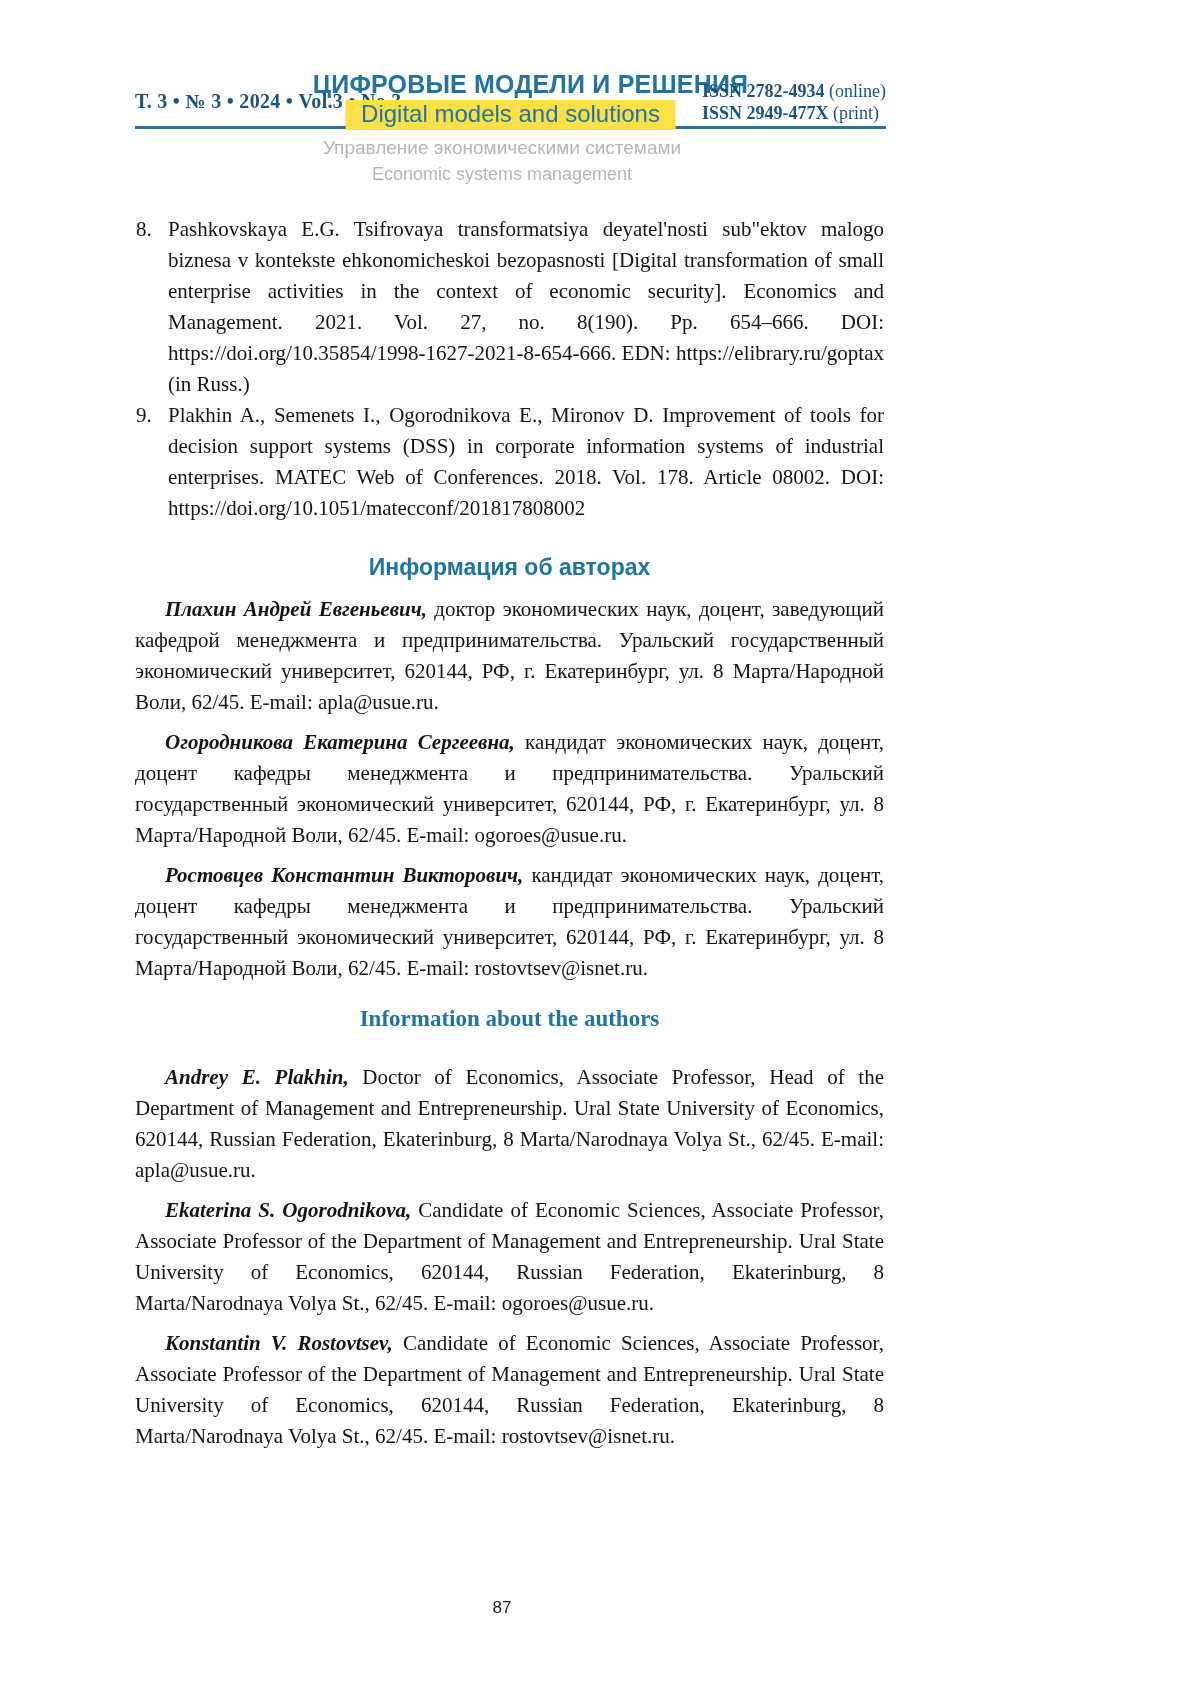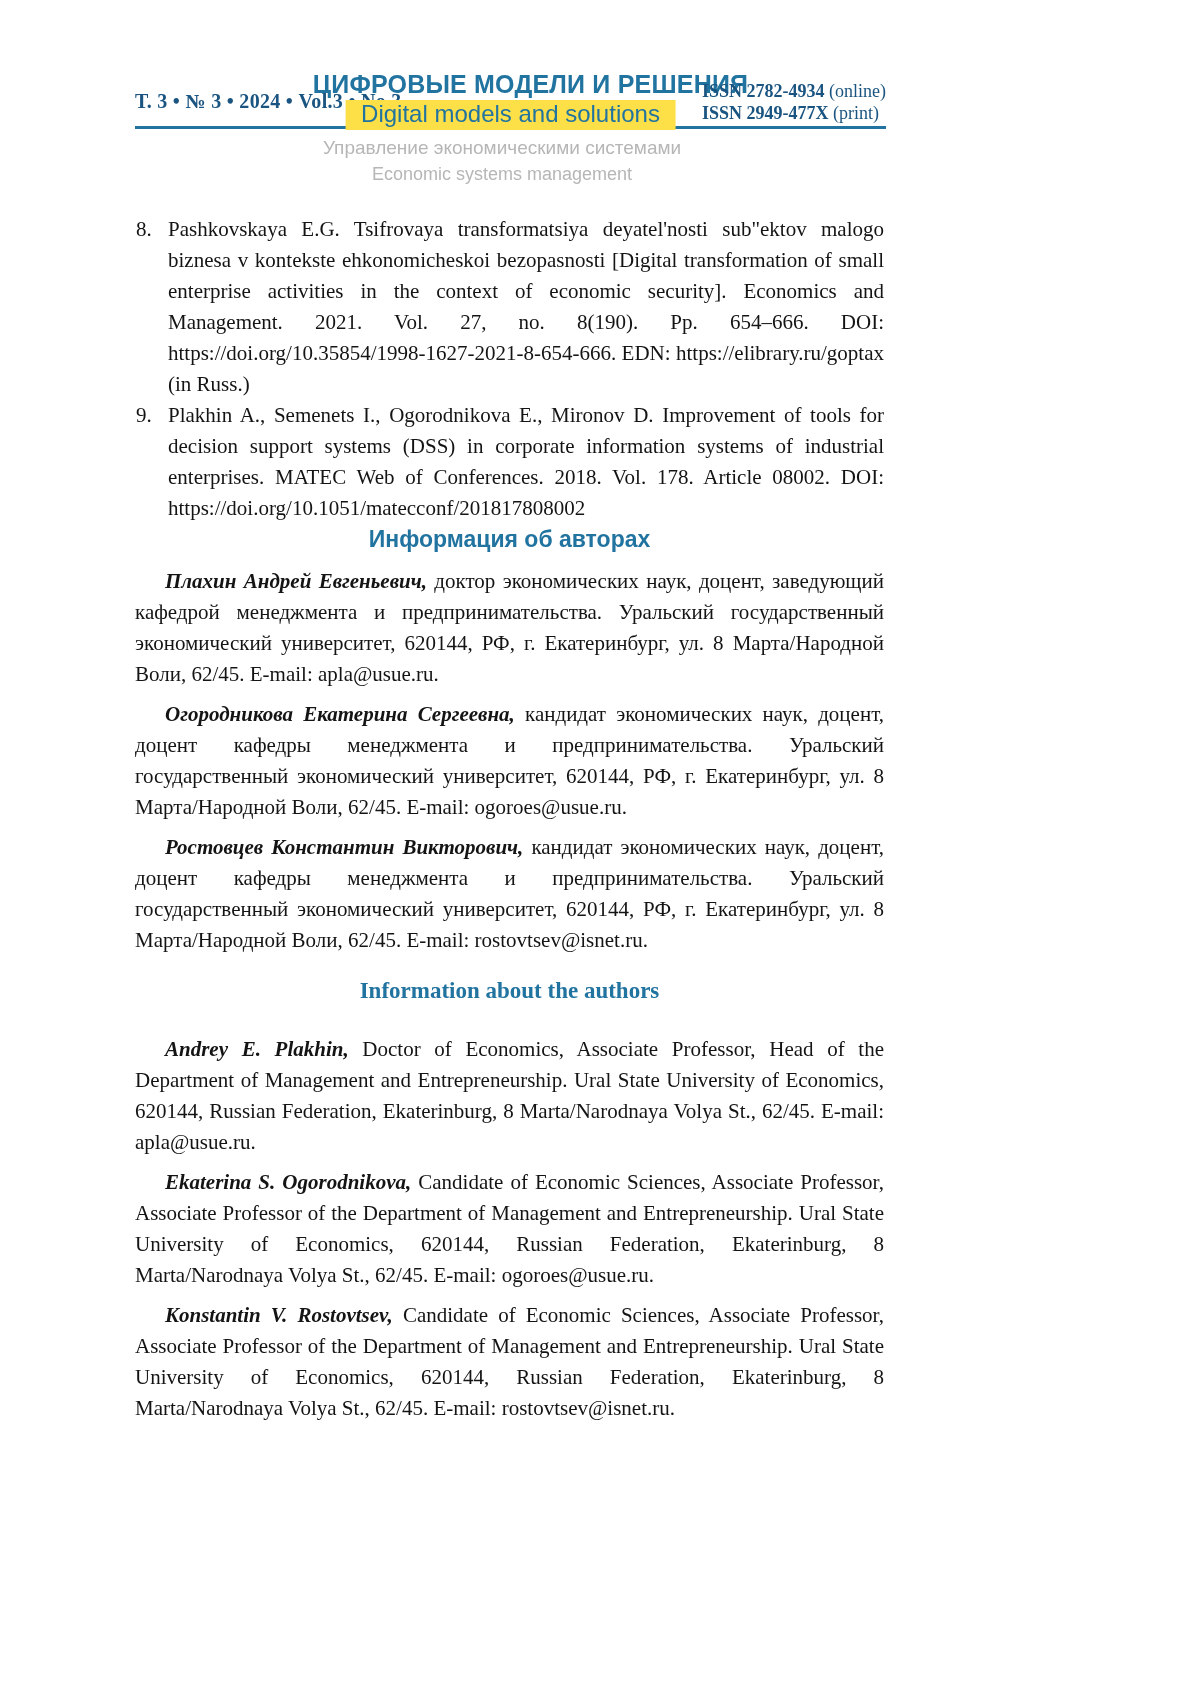--- a/index.html
+++ b/index.html
@@ -113,21 +113,21 @@
   .heading {
     margin: 0;
     padding: 0;
     text-align: center;
     font-family: "Liberation Sans", "DejaVu Sans", sans-serif;
     font-weight: bold;
     font-size: 23px;
     color: #2173a0;
     line-height: 30px;
   }
-  .heading.ru-heading { margin-bottom: 12px; }
+  .heading.ru-heading { margin-top: 28px; margin-bottom: 12px; }
   .heading.en-heading { margin-top: 20px; margin-bottom: 28px; font-family: Liberation Serif, serif; }
   .author-para {
     margin: 0 0 9px 0;
     text-indent: 30px;
   }
   .author-para:last-child { margin-bottom: 4px; }
   .author-name {
     font-weight: bold;
     font-style: italic;
   }
@@ -183,14 +183,15 @@
     <p class="author-para"><span class="author-name">Ростовцев Константин Викторович,</span><span> кандидат экономических наук, доцент, доцент кафедры менеджмента и предпринимательства. Уральский государственный экономический университет, 620144, РФ, г. Екатеринбург, ул. 8 Марта/Народной Воли, 62/45. E-mail: rostovtsev@isnet.ru.</span></p>
 
     <h2 class="heading en-heading">Information about the authors</h2>
 
     <p class="author-para"><span class="author-name">Andrey E. Plakhin,</span><span> Doctor of Economics, Associate Professor, Head of the Department of Management and Entrepreneurship. Ural State University of Economics, 620144, Russian Federation, Ekaterinburg, 8 Marta/Narodnaya Volya St., 62/45. E-mail: apla@usue.ru.</span></p>
     <p class="author-para"><span class="author-name">Ekaterina S. Ogorodnikova,</span><span> Candidate of Economic Sciences, Associate Professor, Associate Professor of the Department of Management and Entrepreneurship. Ural State University of Economics, 620144, Russian Federation, Ekaterinburg, 8 Marta/Narodnaya Volya St., 62/45. E-mail: ogoroes@usue.ru.</span></p>
     <p class="author-para"><span class="author-name">Konstantin V. Rostovtsev,</span><span> Candidate of Economic Sciences, Associate Professor, Associate Professor of the Department of Management and Entrepreneurship. Ural State University of Economics, 620144, Russian Federation, Ekaterinburg, 8 Marta/Narodnaya Volya St., 62/45. E-mail: rostovtsev@isnet.ru.</span></p>
 
   </main>
 
+  <footer class="pagenum">87</footer>
 
 </div>
 
 </body></html>

